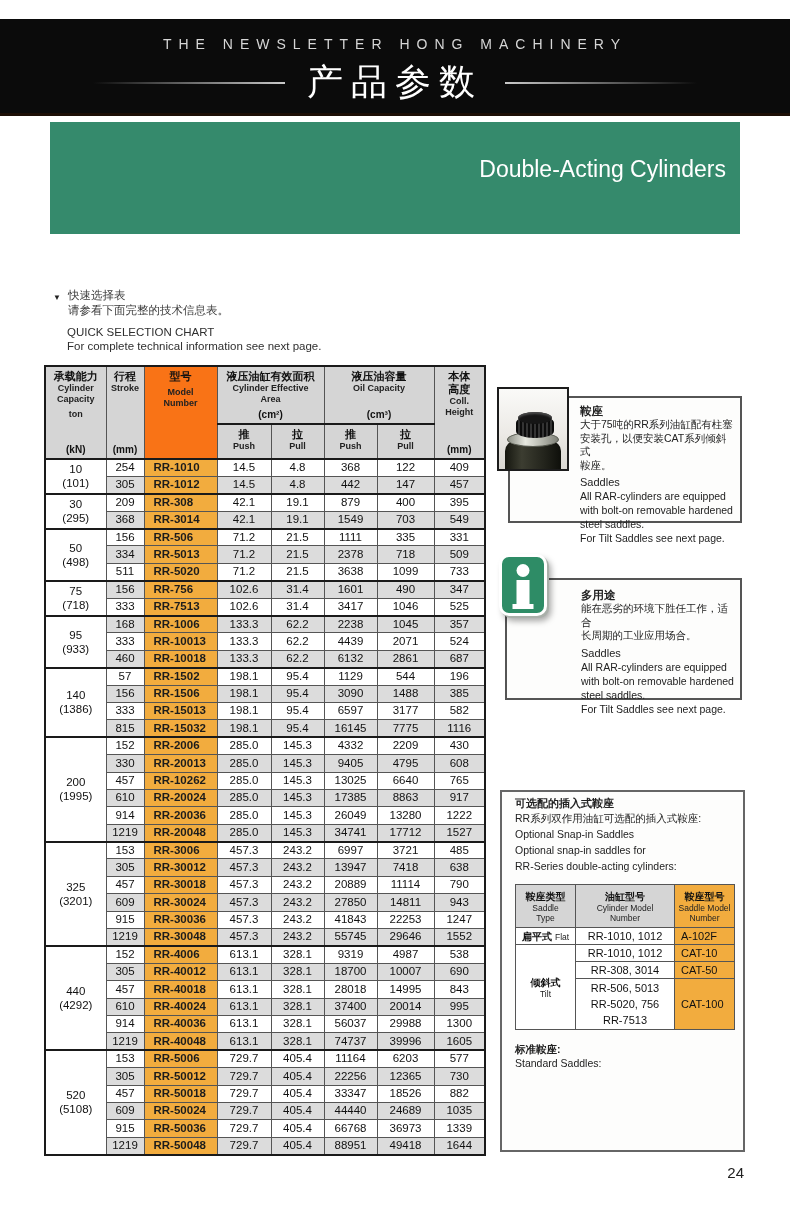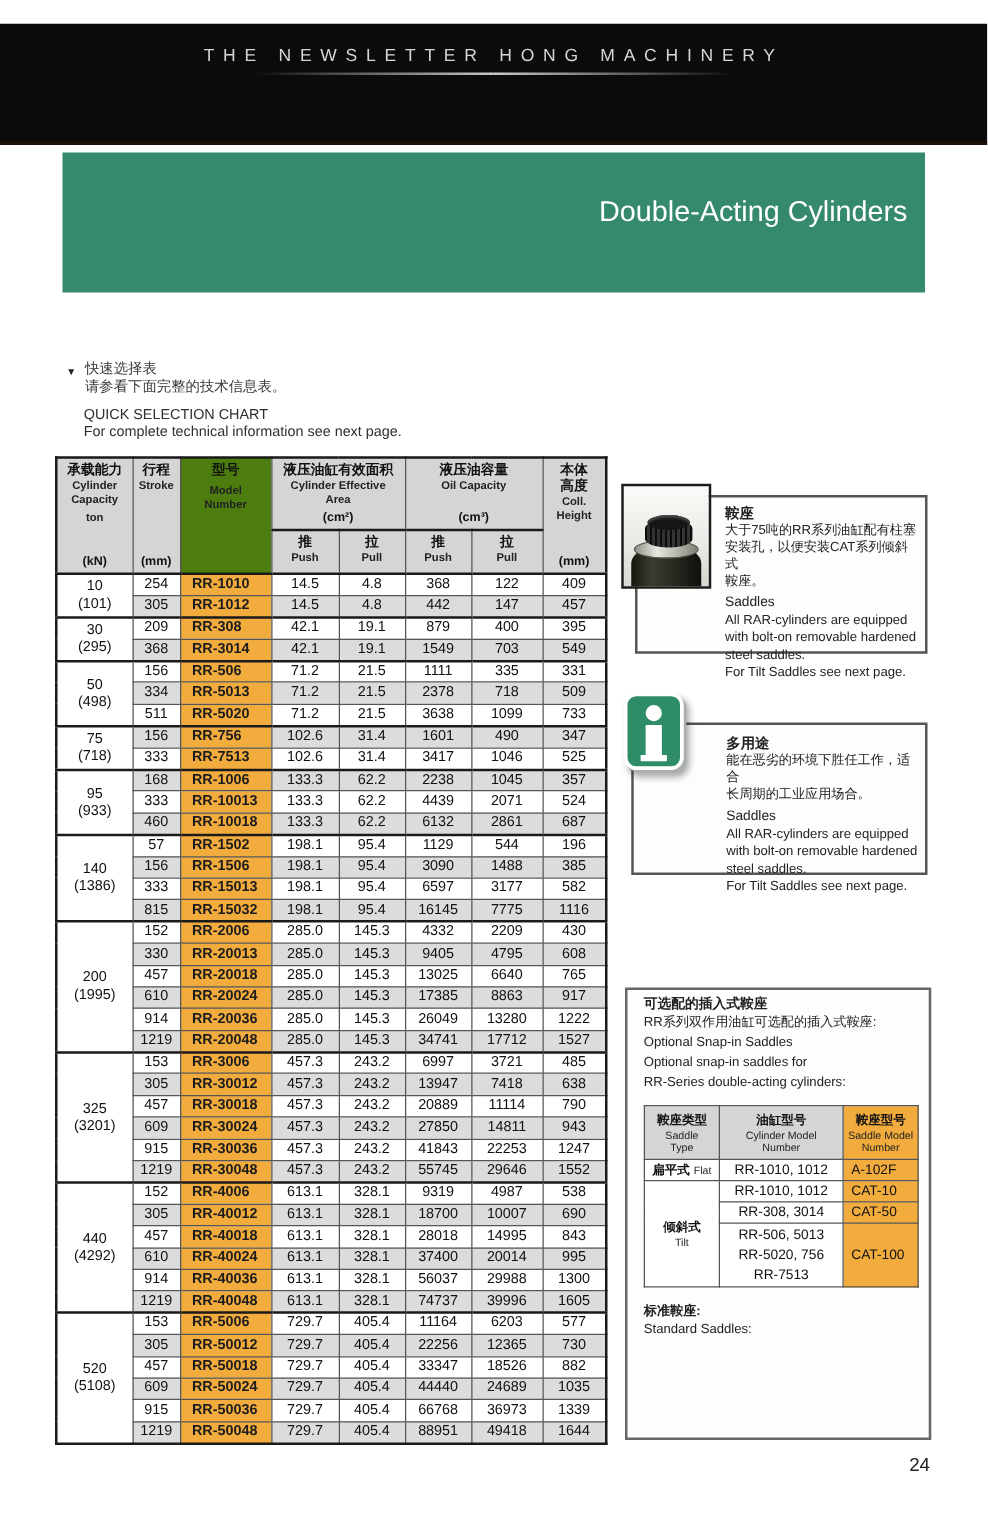--- a/index.html
+++ b/index.html
@@ -27,21 +27,21 @@
   .intro .zh{color:#3a3a3a;}
   .intro .en-block{margin:7px 0 0 14px;color:#2f2f2f;font-size:11.5px;line-height:14px;}
 
   
   .main-table{position:absolute;left:44px;top:365px;border-collapse:collapse;table-layout:fixed;width:440px;}
   .main-table th,.main-table td{border:1px solid #555;padding:0;margin:0;}
   .main-table{border:2px solid #1a1a1a;}
   .main-table thead th{background:#d5d5d5;vertical-align:top;}
   .main-table thead tr.r1 th{height:58px;}
   .main-table thead tr.r2 th{height:35px;}
-  .main-table th.h-model{background:#4d7c0f;}
+  .main-table th.h-model{background:#f97316;}
   .main-table thead th{border-bottom:2px solid #1a1a1a;}
   .hcol{display:flex;flex-direction:column;align-items:center;height:100%;padding:3px 0 2px 0;}
   .hcol.tall{height:91px;}
   .hz{font-size:11px;font-weight:bold;color:#111;line-height:13px;}
   .he{font-size:9px;color:#222;line-height:11px;}
   .hu{font-size:10px;color:#111;line-height:12px;}
   .mtop{margin-top:4px;}
   .mauto{margin-top:auto;}
   .main-table tbody tr{height:17.4px;}
   .main-table td{font-size:11.5px;color:#111;text-align:center;line-height:1;background:#fff;}
@@ -95,20 +95,21 @@
 </style>
 </head>
 <body>
 
 <div id="page">
 
   <div class="band">
     <div class="brand">THE NEWSLETTER HONG MACHINERY</div>
     <div class="band-title-row">
       <div class="band-line l"></div>
+      <div class="band-title">产品参数</div>
       <div class="band-line r"></div>
     </div>
   </div>
 
   <div class="banner">
     <div class="en">Double-Acting Cylinders</div>
   </div>
 
   <div class="intro">
     <div class="row">
@@ -398,21 +399,21 @@
           <td>330</td>
           <td class="model-cell">RR-20013</td>
           <td>285.0</td>
           <td>145.3</td>
           <td>9405</td>
           <td>4795</td>
           <td>608</td>
         </tr>
         <tr class="">
           <td>457</td>
-          <td class="model-cell">RR-20018</td>
+          <td class="model-cell">RR-10262</td>
           <td>285.0</td>
           <td>145.3</td>
           <td>13025</td>
           <td>6640</td>
           <td>765</td>
         </tr>
         <tr class="alt">
           <td>610</td>
           <td class="model-cell">RR-20024</td>
           <td>285.0</td>

